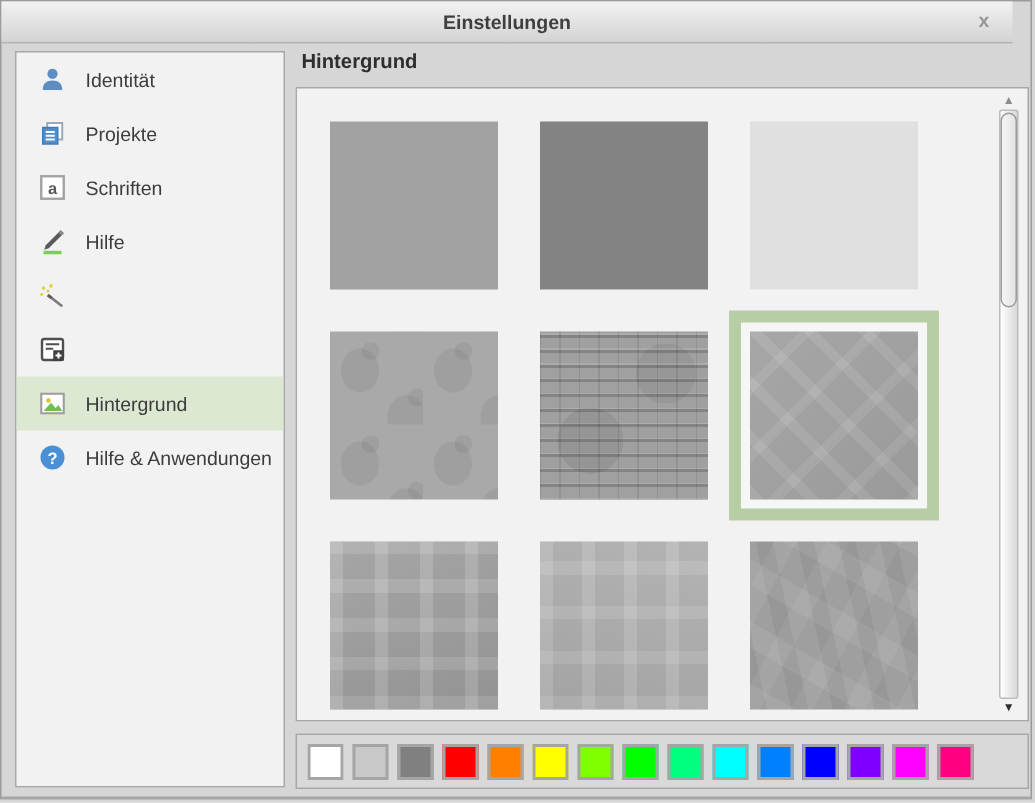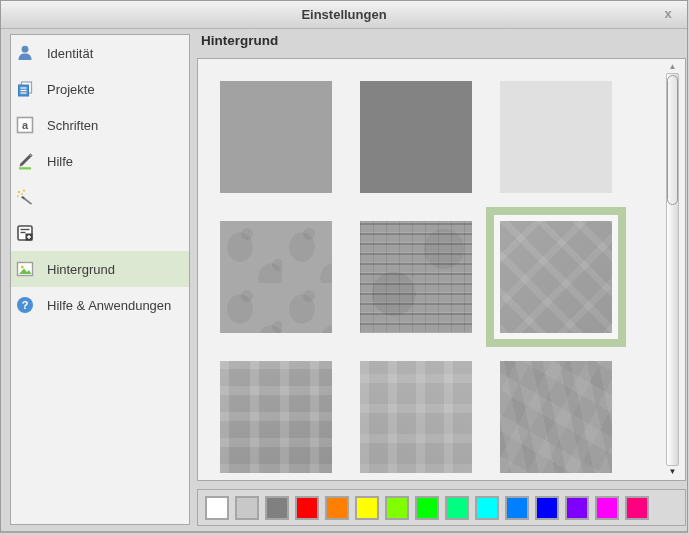--- a/index.html
+++ b/index.html
@@ -10,41 +10,41 @@
   }
   .window{
     position:relative;width:688px;height:533px;
     background:#d6d6d6;
     border:1px solid #9b9b9b;
     border-bottom:2px solid #a6a6a6;
     box-sizing:border-box;
   }
   
   .titlebar{
-    position:absolute;left:0;top:0;right:0;height:27px;
+    position:absolute;left:0;top:0;right:12px;height:27px;
     background:linear-gradient(#f2f2f2,#d3d3d3);
     border-bottom:1px solid #b4b4b4;
   }
   .title{
     position:absolute;left:0;right:0;top:6px;text-align:center;
     font-size:13px;font-weight:bold;color:#3e3e3e;
   }
   .close-btn{
     position:absolute;right:11px;top:5px;width:16px;height:16px;
     font-size:13px;font-weight:bold;color:#979797;text-align:center;line-height:16px;
     cursor:default;
   }
   
   .sidebar{
     position:absolute;left:9px;top:33px;width:180px;height:491px;
     background:#f2f2f2;border:1px solid #a8a8a8;box-sizing:border-box;
     overflow:hidden;
   }
   .side-item{
-    display:flex;align-items:center;height:36px;padding-left:4px;gap:13px;
+    display:flex;align-items:center;height:36px;padding-left:14px;gap:13px;
     font-size:13px;color:#3c3c3c;white-space:nowrap;
   }
   .side-item.selected{background:#dde8d2;}
   .side-icon{width:19px;height:19px;flex:0 0 19px;display:flex;align-items:center;justify-content:center;}
   
   .main-header{
     position:absolute;left:200px;top:32px;
     font-size:13.5px;font-weight:bold;color:#2e2e2e;
   }
   .thumb-panel{

